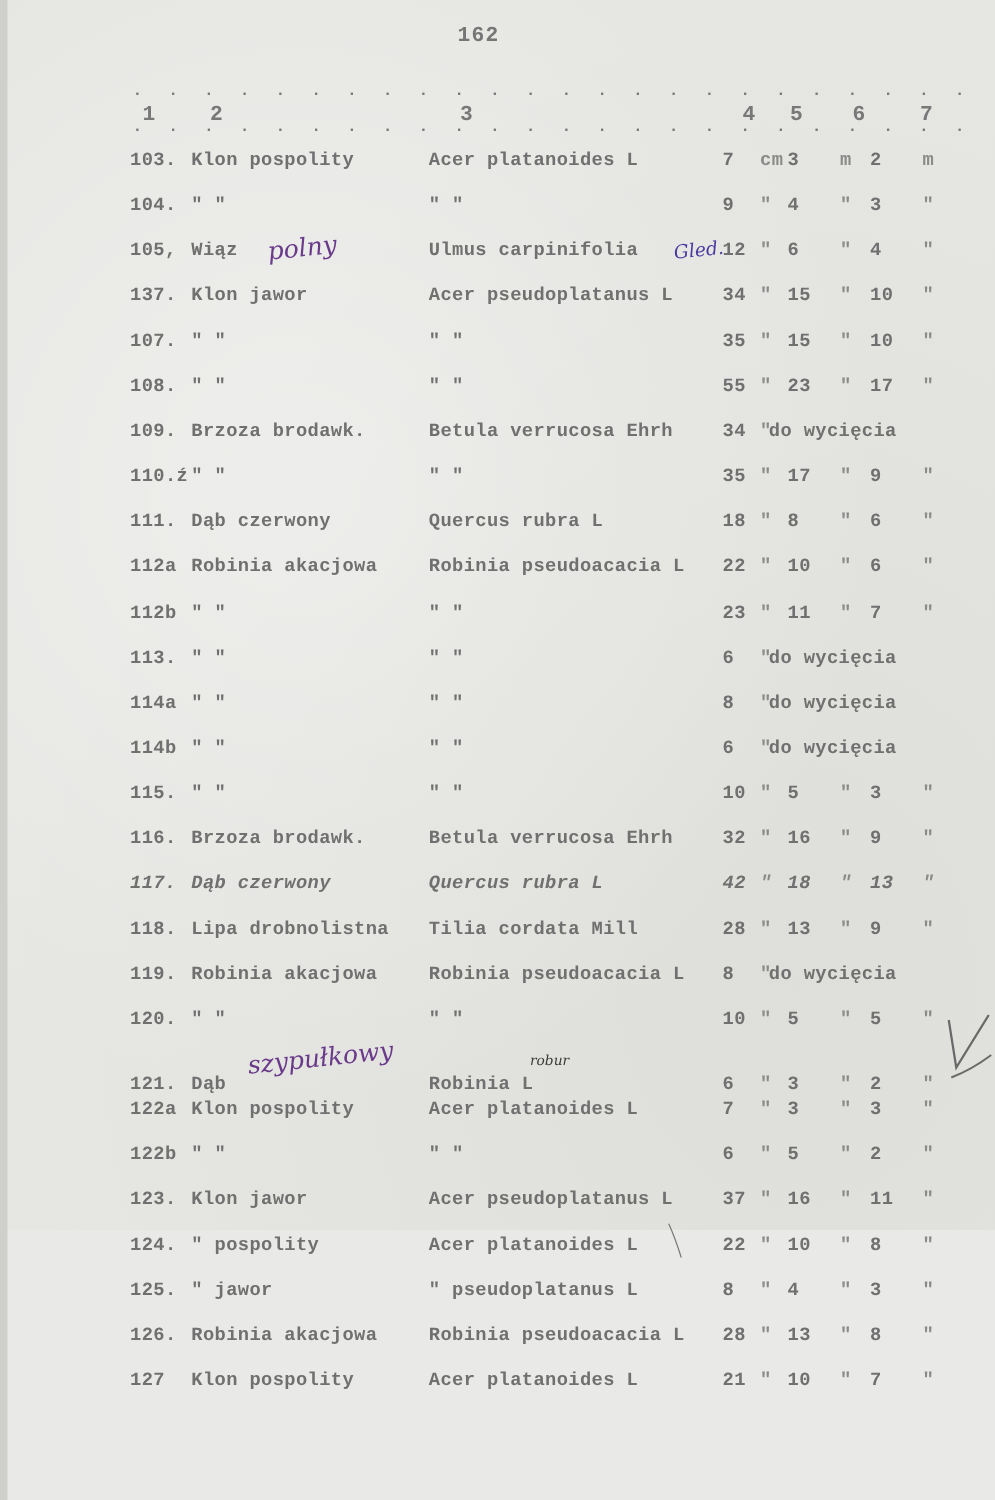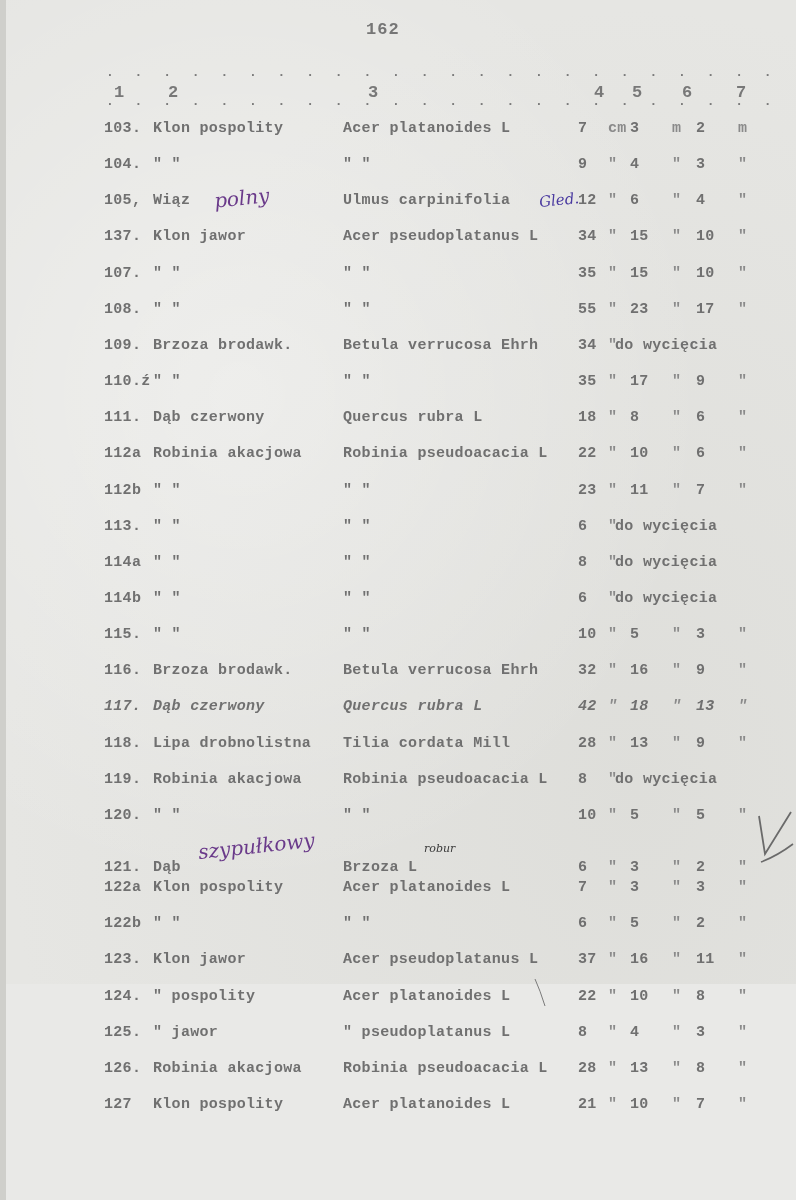--- a/index.html
+++ b/index.html
@@ -295,21 +295,21 @@
     <span class="cell c4u ditto">"</span>
     <span class="cell c5">5</span>
     <span class="cell c5u ditto">"</span>
     <span class="cell c6">5</span>
     <span class="cell c6u ditto">"</span>
 
   </div>
       <div class="row" style="top: 843px; margin-top: 16px;">
     <span class="cell lp">121.</span>
     <span class="cell pl">Dąb</span>
-    <span class="cell la">Brzoza      L</span>
+    <span class="cell la">Robinia      L</span>
     <span class="cell c4">6</span>
     <span class="cell c4u ditto">"</span>
     <span class="cell c5">3</span>
     <span class="cell c5u ditto">"</span>
     <span class="cell c6">2</span>
     <span class="cell c6u ditto">"</span>
 
   </div>
       <div class="row" style="top: 879.15px;">
     <span class="cell lp">122a</span>

